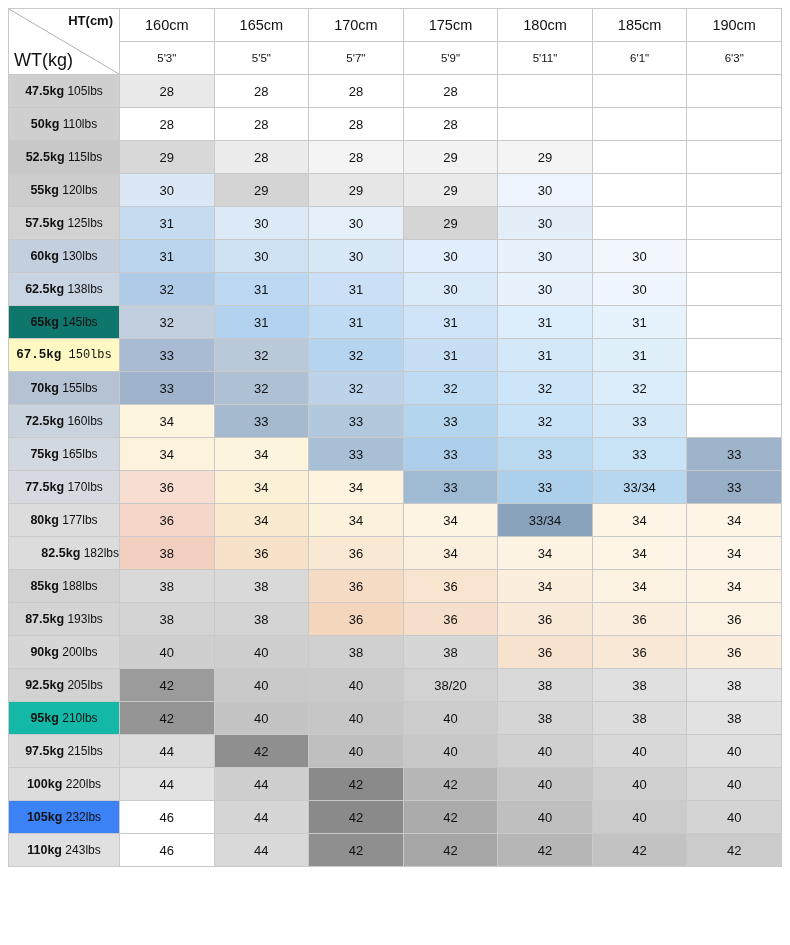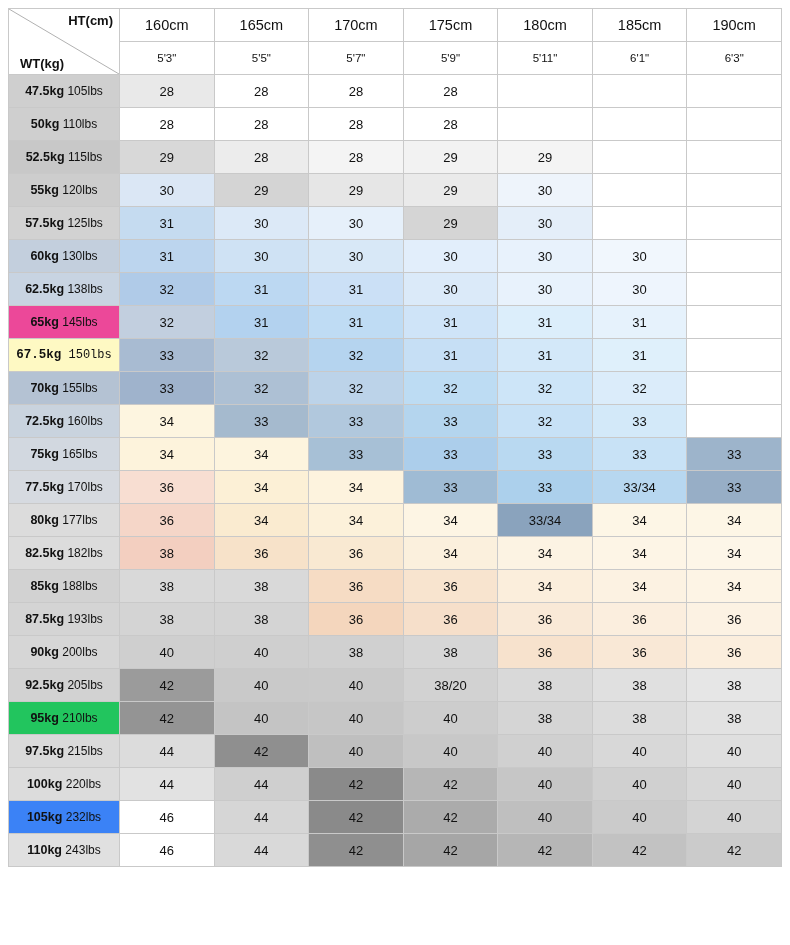--- a/index.html
+++ b/index.html
@@ -66,24 +66,24 @@
   }
   .corner .ht {
     position: absolute;
     right: 6px;
     top: 4px;
     font-size: 13px;
     font-weight: bold;
   }
   .corner .wt {
     position: absolute;
-    left: 11px;
+    left: 5px;
     bottom: 3px;
-    font-size: 13px;
-    font-weight: bold;
+    font-size: 18px;
+    font-weight: normal;
   }
   .hcm {
     height: 44px;
     font-size: 14.5px;
     font-weight: bold;
     background: #ffffff;
   }
   .hft {
     height: 22px;
     font-size: 11.5px;
@@ -207,21 +207,21 @@
           <td class="rowhead" style="background: rgb(200, 212, 226);"><span class="kg">62.5kg</span> <span class="lbs">138lbs</span></td>
           <td class="cell" style="background: rgb(176, 203, 232);">32</td>
           <td class="cell" style="background: rgb(188, 216, 242);">31</td>
           <td class="cell" style="background: rgb(203, 224, 246);">31</td>
           <td class="cell" style="background: rgb(219, 234, 249);">30</td>
           <td class="cell" style="background: rgb(232, 242, 252);">30</td>
           <td class="cell" style="background: rgb(238, 245, 253);">30</td>
           <td class="cell" style="background: rgb(255, 255, 255);"></td>
         </tr>
         <tr>
-          <td class="rowhead" style="background: #ec4899;"><span class="kg">65kg</span> <span class="lbs">145lbs</span></td>
+          <td class="rowhead" style="background: #0f766e;"><span class="kg">65kg</span> <span class="lbs">145lbs</span></td>
           <td class="cell" style="background: rgb(194, 207, 223);">32</td>
           <td class="cell" style="background: rgb(179, 210, 239);">31</td>
           <td class="cell" style="background: rgb(191, 220, 244);">31</td>
           <td class="cell" style="background: rgb(207, 228, 248);">31</td>
           <td class="cell" style="background: rgb(220, 238, 251);">31</td>
           <td class="cell" style="background: rgb(230, 242, 252);">31</td>
           <td class="cell" style="background: rgb(255, 255, 255);"></td>
         </tr>
         <tr>
           <td class="rowhead" style="background: #fef9c3; font-family: Liberation Mono, monospace;"><span class="kg">67.5kg</span> <span class="lbs">150lbs</span></td>
@@ -277,21 +277,21 @@
           <td class="rowhead" style="background: rgb(220, 220, 220);"><span class="kg">80kg</span> <span class="lbs">177lbs</span></td>
           <td class="cell" style="background: rgb(245, 214, 200);">36</td>
           <td class="cell" style="background: rgb(250, 235, 208);">34</td>
           <td class="cell" style="background: rgb(252, 241, 218);">34</td>
           <td class="cell" style="background: rgb(253, 245, 228);">34</td>
           <td class="cell" style="background: rgb(138, 163, 189);">33/34</td>
           <td class="cell" style="background: rgb(253, 246, 230);">34</td>
           <td class="cell" style="background: rgb(253, 246, 230);">34</td>
         </tr>
         <tr>
-          <td class="rowhead" style="background: rgb(220, 220, 220);"><span class="kg">82.5kg</span> <span class="lbs">182lbs</span></td>
+          <td class="rowhead" style="background: rgb(220, 220, 220); text-align: right;"><span class="kg">82.5kg</span> <span class="lbs">182lbs</span></td>
           <td class="cell" style="background: rgb(243, 207, 192);">38</td>
           <td class="cell" style="background: rgb(247, 226, 201);">36</td>
           <td class="cell" style="background: rgb(249, 233, 210);">36</td>
           <td class="cell" style="background: rgb(251, 240, 221);">34</td>
           <td class="cell" style="background: rgb(252, 243, 227);">34</td>
           <td class="cell" style="background: rgb(253, 245, 230);">34</td>
           <td class="cell" style="background: rgb(253, 246, 232);">34</td>
         </tr>
         <tr>
           <td class="rowhead" style="background: rgb(210, 210, 210);"><span class="kg">85kg</span> <span class="lbs">188lbs</span></td>
@@ -327,21 +327,21 @@
           <td class="rowhead" style="background: rgb(210, 210, 210);"><span class="kg">92.5kg</span> <span class="lbs">205lbs</span></td>
           <td class="cell" style="background: rgb(155, 155, 155);">42</td>
           <td class="cell" style="background: rgb(201, 201, 201);">40</td>
           <td class="cell" style="background: rgb(202, 202, 202);">40</td>
           <td class="cell" style="background: rgb(210, 210, 210);">38/20</td>
           <td class="cell" style="background: rgb(217, 217, 217);">38</td>
           <td class="cell" style="background: rgb(224, 224, 224);">38</td>
           <td class="cell" style="background: rgb(230, 230, 230);">38</td>
         </tr>
         <tr>
-          <td class="rowhead" style="background: #22c55e;"><span class="kg">95kg</span> <span class="lbs">210lbs</span></td>
+          <td class="rowhead" style="background: #14b8a6;"><span class="kg">95kg</span> <span class="lbs">210lbs</span></td>
           <td class="cell" style="background: rgb(148, 148, 148);">42</td>
           <td class="cell" style="background: rgb(196, 196, 196);">40</td>
           <td class="cell" style="background: rgb(198, 198, 198);">40</td>
           <td class="cell" style="background: rgb(205, 205, 205);">40</td>
           <td class="cell" style="background: rgb(213, 213, 213);">38</td>
           <td class="cell" style="background: rgb(220, 220, 220);">38</td>
           <td class="cell" style="background: rgb(226, 226, 226);">38</td>
         </tr>
         <tr>
           <td class="rowhead" style="background: rgb(218, 218, 218);"><span class="kg">97.5kg</span> <span class="lbs">215lbs</span></td>

